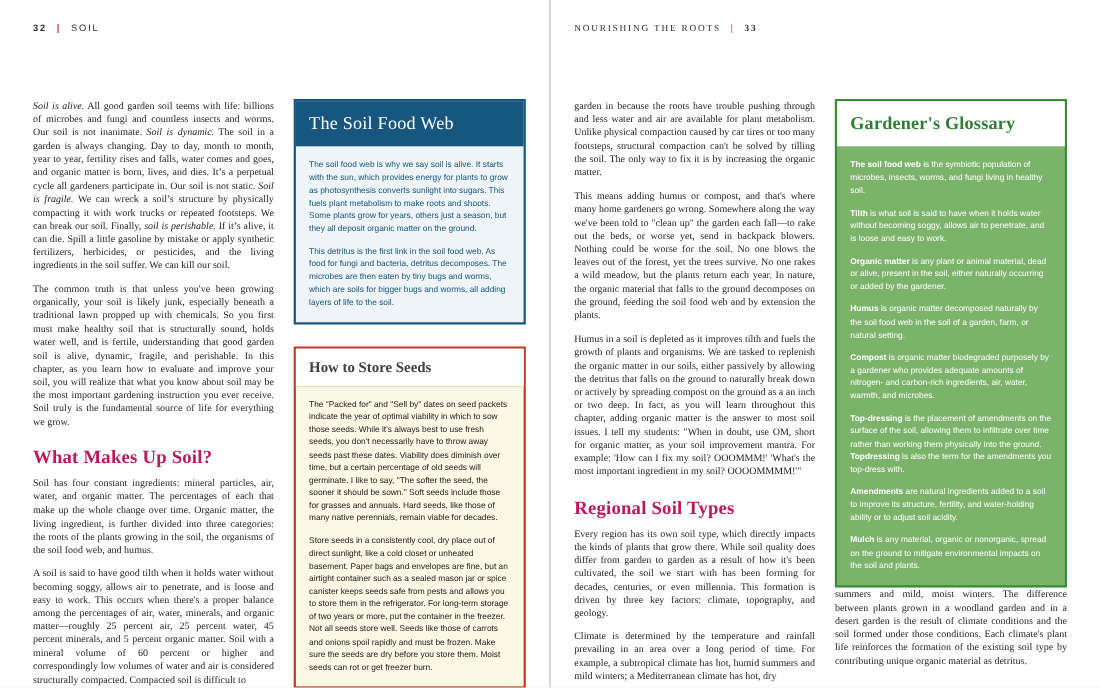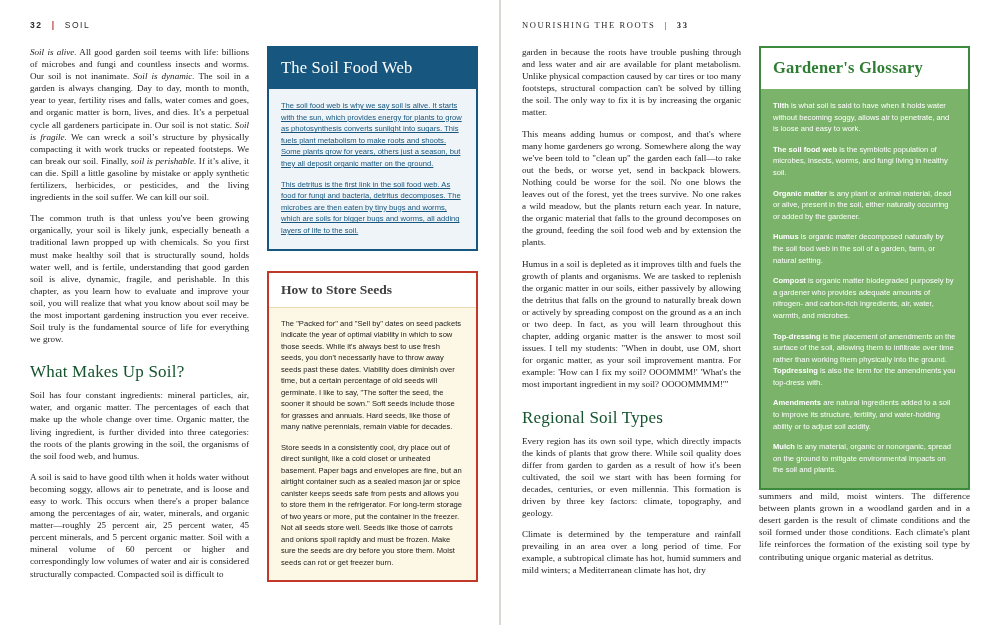--- a/index.html
+++ b/index.html
@@ -60,41 +60,42 @@
 
   
   .cols {
     display: flex;
     gap: 18px;
     height: 560px;
   }
   .col {
     width: 220px;
     position: relative;
+    margin-top: 44px;
   }
   .col.narrow { width: 212px; }
 
   p.body {
     font-family: "Liberation Serif", serif;
     font-size: 9.1px;
     line-height: 12.1px;
     text-align: justify;
     color: #1c1c1c;
     margin: 0 0 9px 0;
     hyphens: auto;
     -webkit-hyphens: auto;
   }
   p.body i { font-style: italic; }
 
   h2.head {
     font-family: "Liberation Serif", serif;
-    font-weight: 400;
+    font-weight: 700;
     font-size: 17px;
     line-height: 20px;
-    color: #14532d;
+    color: #be185d;
     margin: 17px 0 7px 0;
     letter-spacing: .2px;
   }
 
   
   .box { box-sizing: border-box; width: 100%; }
 
   
   .box-blue {
     border: 2px solid #17567e;
@@ -109,21 +110,20 @@
     padding: 10px 12px 11px 12px;
     letter-spacing: .2px;
   }
   .box-blue .bx-body { padding: 11px 12px 12px 12px; }
   .box-blue .bx-body p {
     font-family: "Liberation Sans", sans-serif;
     font-size: 7.6px;
     line-height: 11.6px;
     color: #17567e;
     margin: 0 0 9px 0;
-    text-decoration: underline;
   }
   .box-blue .bx-body p:last-child { margin-bottom: 0; }
 
   
   .box-red {
     border: 2px solid #c0392b;
     background: #fdf8e6;
     margin-top: 20px;
   }
   .box-red .bx-head {
@@ -244,22 +244,22 @@
 
         <p class="body">Every region has its own soil type, which directly impacts the kinds of plants that grow there. While soil quality does differ from garden to garden as a result of how it's been cultivated, the soil we start with has been forming for decades, centuries, or even millennia. This formation is driven by three key factors: climate, topography, and geology.</p>
         <p class="body"><b style="font-weight:400">Climate</b> is determined by the temperature and rainfall prevailing in an area over a long period of time. For example, a subtropical climate has hot, humid summers and mild winters; a Mediterranean climate has hot, dry</p>
       </div>
 
       <div class="col narrow">
 
         <div class="box box-green">
           <div class="bx-head">Gardener's Glossary</div>
           <div class="bx-body">
+            <p><b>The soil food web</b><span> is the symbiotic population of microbes, insects, worms, and fungi living in healthy soil.</span></p>
             <p><b>Tilth</b><span> is what soil is said to have when it holds water without becoming soggy, allows air to penetrate, and is loose and easy to work.</span></p>
-            <p><b>The soil food web</b><span> is the symbiotic population of microbes, insects, worms, and fungi living in healthy soil.</span></p>
             <p><b>Organic matter</b><span> is any plant or animal material, dead or alive, present in the soil, either naturally occurring or added by the gardener.</span></p>
             <p><b>Humus</b><span> is organic matter decomposed naturally by the soil food web in the soil of a garden, farm, or natural setting.</span></p>
             <p><b>Compost</b><span> is organic matter biodegraded purposely by a gardener who provides adequate amounts of nitrogen- and carbon-rich ingredients, air, water, warmth, and microbes.</span></p>
             <p><b>Top-dressing</b><span> is the placement of amendments on the surface of the soil, allowing them to infiltrate over time rather than working them physically into the ground. <b>Topdressing</b> is also the term for the amendments you top-dress with.</span></p>
             <p><b>Amendments</b><span> are natural ingredients added to a soil to improve its structure, fertility, and water-holding ability or to adjust soil acidity.</span></p>
             <p><b>Mulch</b><span> is any material, organic or nonorganic, spread on the ground to mitigate environmental impacts on the soil and plants.</span></p>
           </div>
         </div>
 
         <p class="body after-box">summers and mild, moist winters. The difference between plants grown in a woodland garden and in a desert garden is the result of climate conditions and the soil formed under those conditions. Each climate's plant life reinforces the formation of the existing soil type by contributing unique organic material as detritus.</p>

